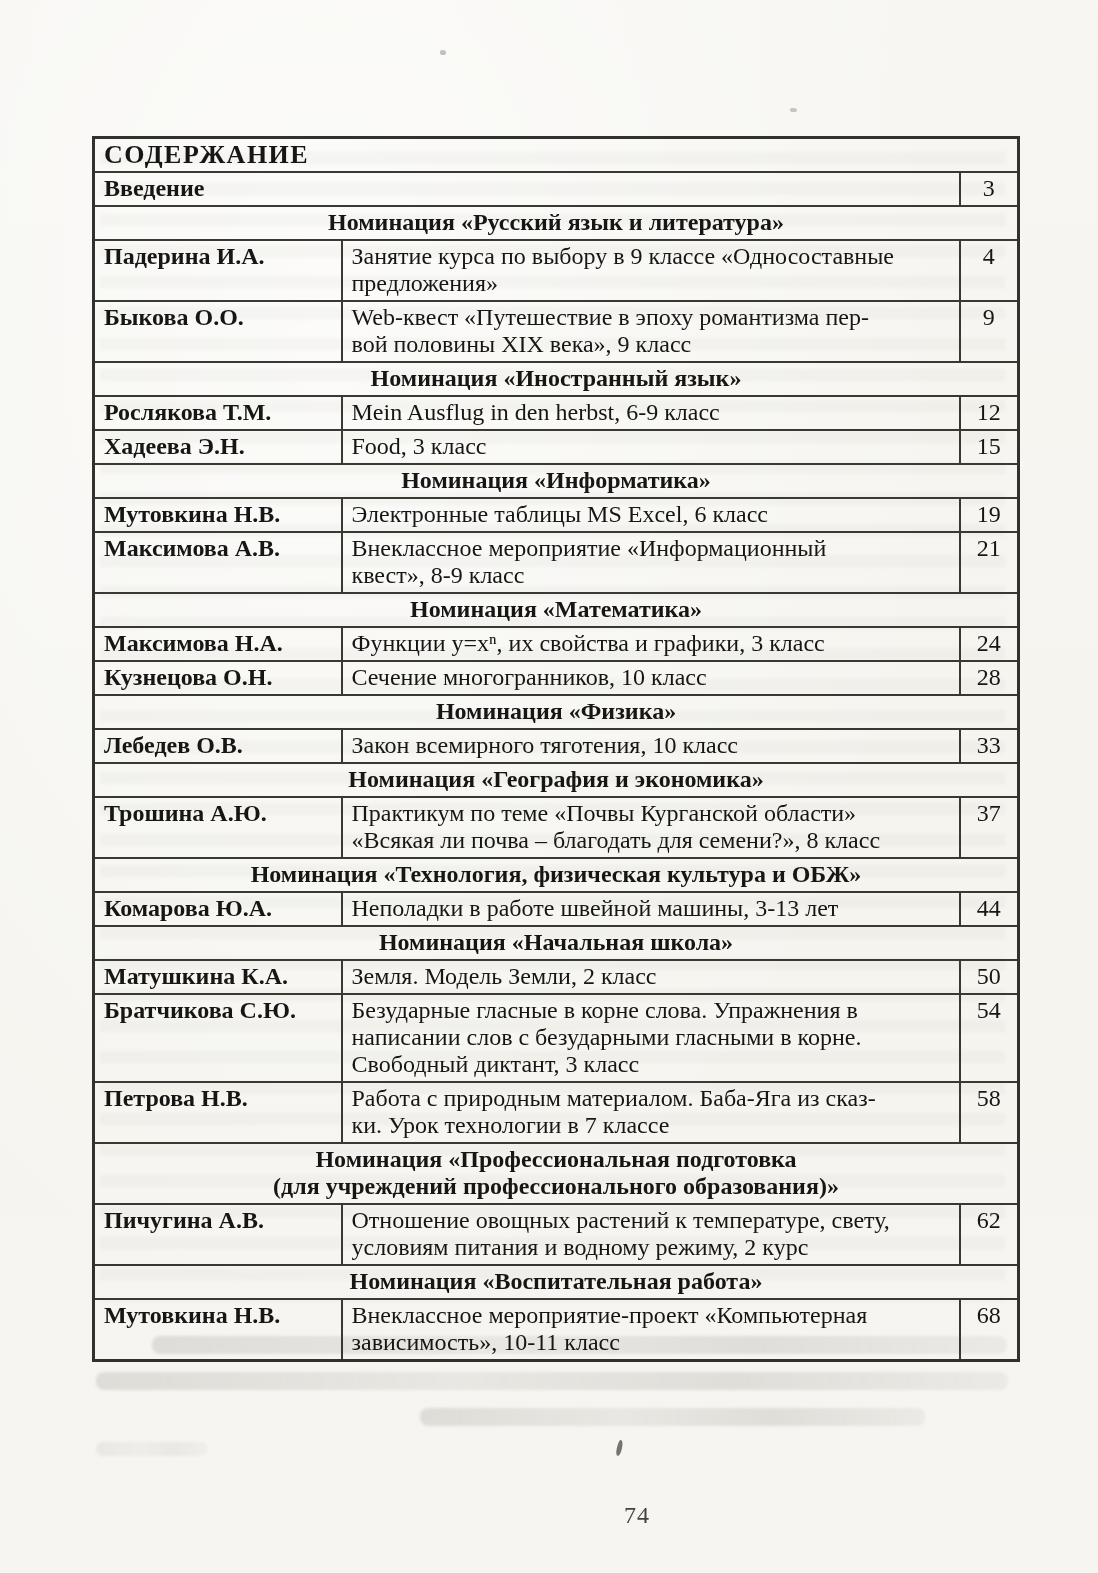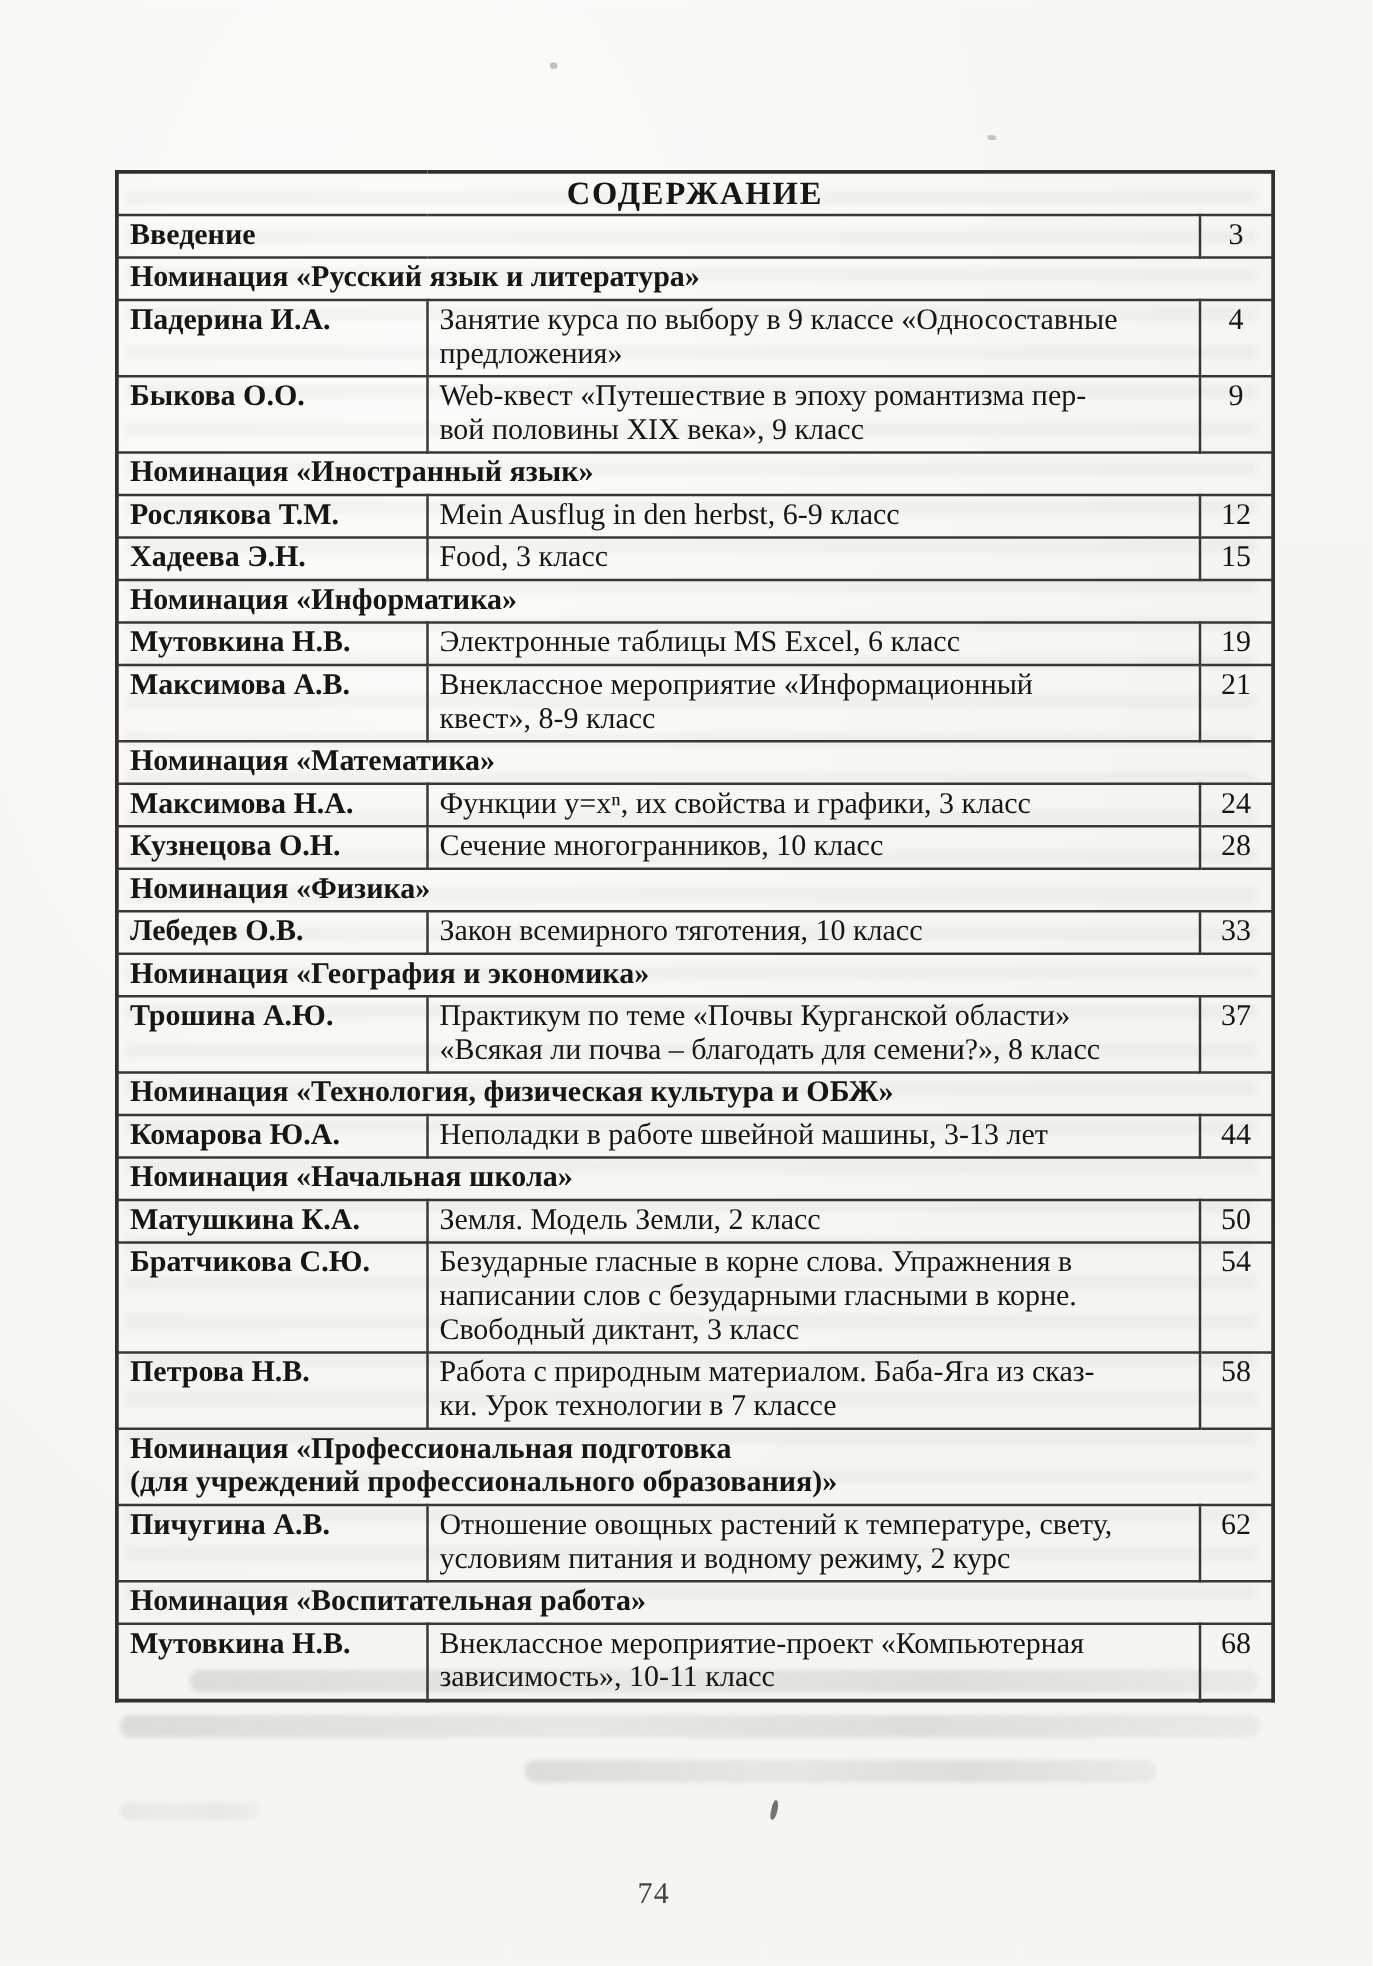--- a/index.html
+++ b/index.html
@@ -67,29 +67,29 @@
     font-size: 24px;
     line-height: 27px;
   }
   table.toc td {
     border: 2px solid #3a3833;
     padding: 2px 9px 3px 9px;
     vertical-align: top;
     overflow: hidden;
   }
   td.cell-doc-title {
-    text-align: center;
+    text-align: left;
     font-weight: bold;
     font-size: 26px;
     letter-spacing: 1.5px;
     padding-top: 4px;
     padding-bottom: 4px;
   }
   td.cell-section {
-    text-align: left;
+    text-align: center;
     font-weight: bold;
     white-space: pre-line;
     padding-top: 4px;
     padding-bottom: 4px;
   }
   td.cell-intro {
     font-weight: bold;
   }
   td.cell-author {
     font-weight: bold;
@@ -101,21 +101,21 @@
     text-align: center;
     padding-left: 3px;
     padding-right: 3px;
   }
 
   .footer-num {
     position: absolute;
     left: 510px;
     top: 1502px;
     width: 140px;
-    text-align: left;
+    text-align: right;
     font-size: 24px;
     color: #45433e;
     letter-spacing: 1px;
   }
 </style>
 </head>
 <body>
 
 <div class="page">
 

